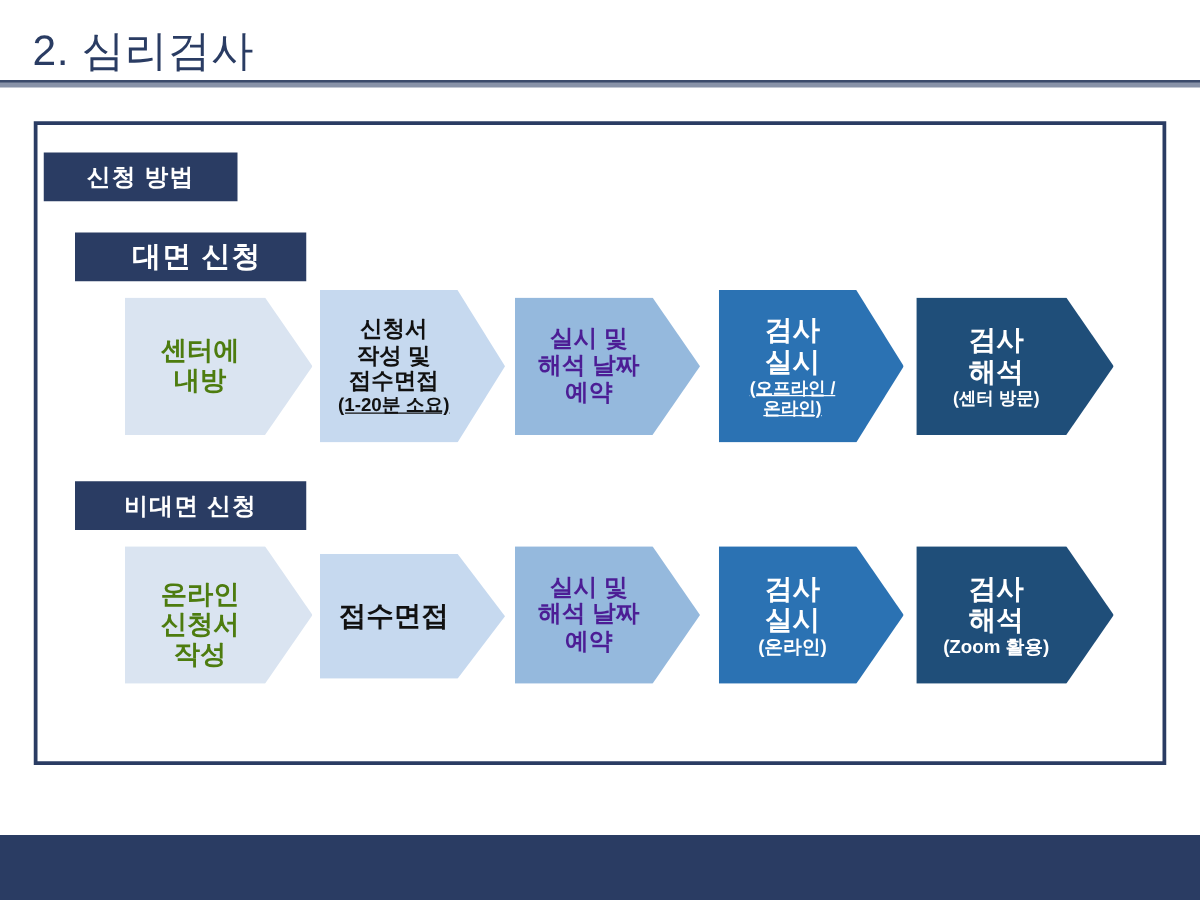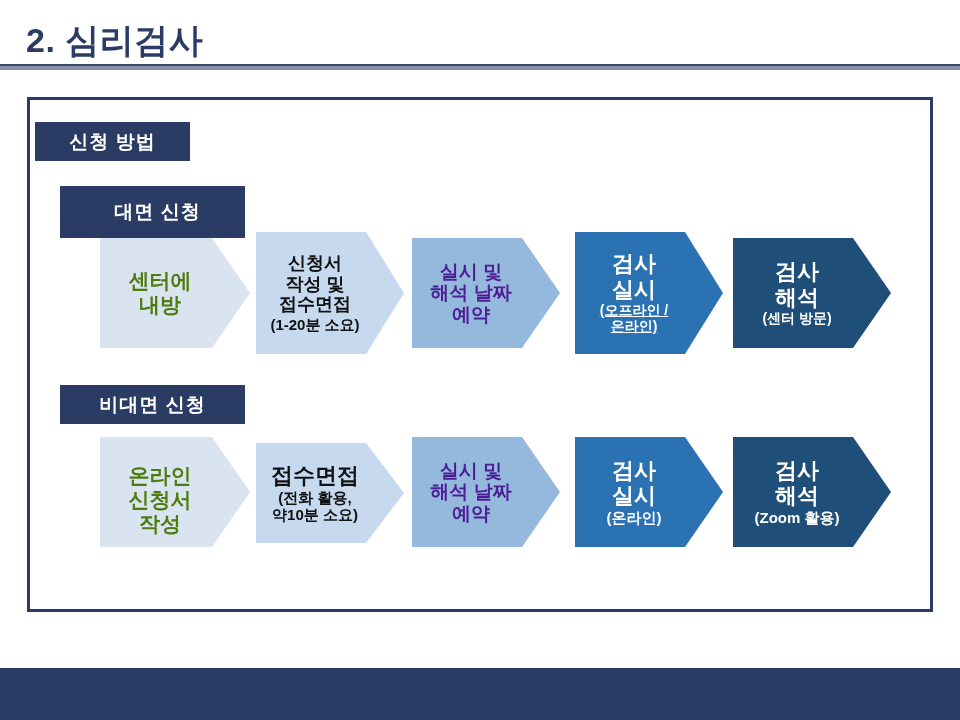--- a/index.html
+++ b/index.html
@@ -14,21 +14,21 @@
     font-family: "Liberation Sans", sans-serif;
     overflow: hidden;
   }
 
   
   #slide-title {
     position: absolute;
     left: 26px;
     top: 18px;
     font-size: 34px;
-    font-weight: bold;
+    font-weight: normal;
     color: #2a3c63;
     letter-spacing: 0.5px;
     white-space: nowrap;
   }
   #title-rule {
     position: absolute;
     left: 0;
     top: 64px;
     width: 960px;
     height: 6px;
@@ -65,22 +65,22 @@
     left: 35px;
     top: 122px;
     width: 155px;
     height: 39px;
     font-size: 19px;
   }
   #tag-offline {
     left: 60px;
     top: 186px;
     width: 185px;
-    height: 52px;
-    font-size: 19px;
+    height: 39px;
+    font-size: 23px;
     padding-left: 10px;
   }
   #tag-online {
     left: 60px;
     top: 385px;
     width: 185px;
     height: 39px;
     font-size: 19px;
   }
 
@@ -125,21 +125,21 @@
   
   #step-r2-1 { left: 100px;  top: 437px; width: 150px; height: 110px; }
   #step-r2-2 { left: 256px;  top: 443px; width: 148px; height: 100px; }
   #step-r2-3 { left: 412px;  top: 437px; width: 148px; height: 110px; }
   #step-r2-4 { left: 575px;  top: 437px; width: 148px; height: 110px; }
   #step-r2-5 { left: 733px;  top: 437px; width: 158px; height: 110px; }
 
   
   #step-r1-1 .main { font-size: 21px; }
   #step-r1-2 .main { font-size: 18px; }
-  #step-r1-2 .sub  { font-size: 15px; }
+  #step-r1-2 .sub  { font-size: 15px; text-decoration: underline; }
   #step-r1-3 .main { font-size: 19px; }
   #step-r1-4 .main { font-size: 22px; }
   #step-r1-4 .sub  { font-size: 14px; text-decoration: underline; }
   #step-r1-5 .main { font-size: 22px; }
   #step-r1-5 .sub  { font-size: 14px; }
 
   #step-r2-1 .main { font-size: 21px; margin-top: 16px; }
   #step-r2-2 .main { font-size: 22px; }
   #step-r2-2 .sub  { font-size: 15px; }
   #step-r2-3 .main { font-size: 19px; }
@@ -207,22 +207,20 @@
 
 <div class="step tone-pale" id="step-r2-1">
   <span class="main">온라인
 신청서
 작성</span>
 
 </div>
 
 <div class="step tone-light" id="step-r2-2">
   <span class="main">접수면접</span>
-  <span class="sub">(전화 활용,
-약10분 소요)</span>
 </div>
 
 <div class="step tone-mid" id="step-r2-3">
   <span class="main">실시 및
 해석 날짜
 예약</span>
 
 </div>
 
 <div class="step tone-blue" id="step-r2-4">

